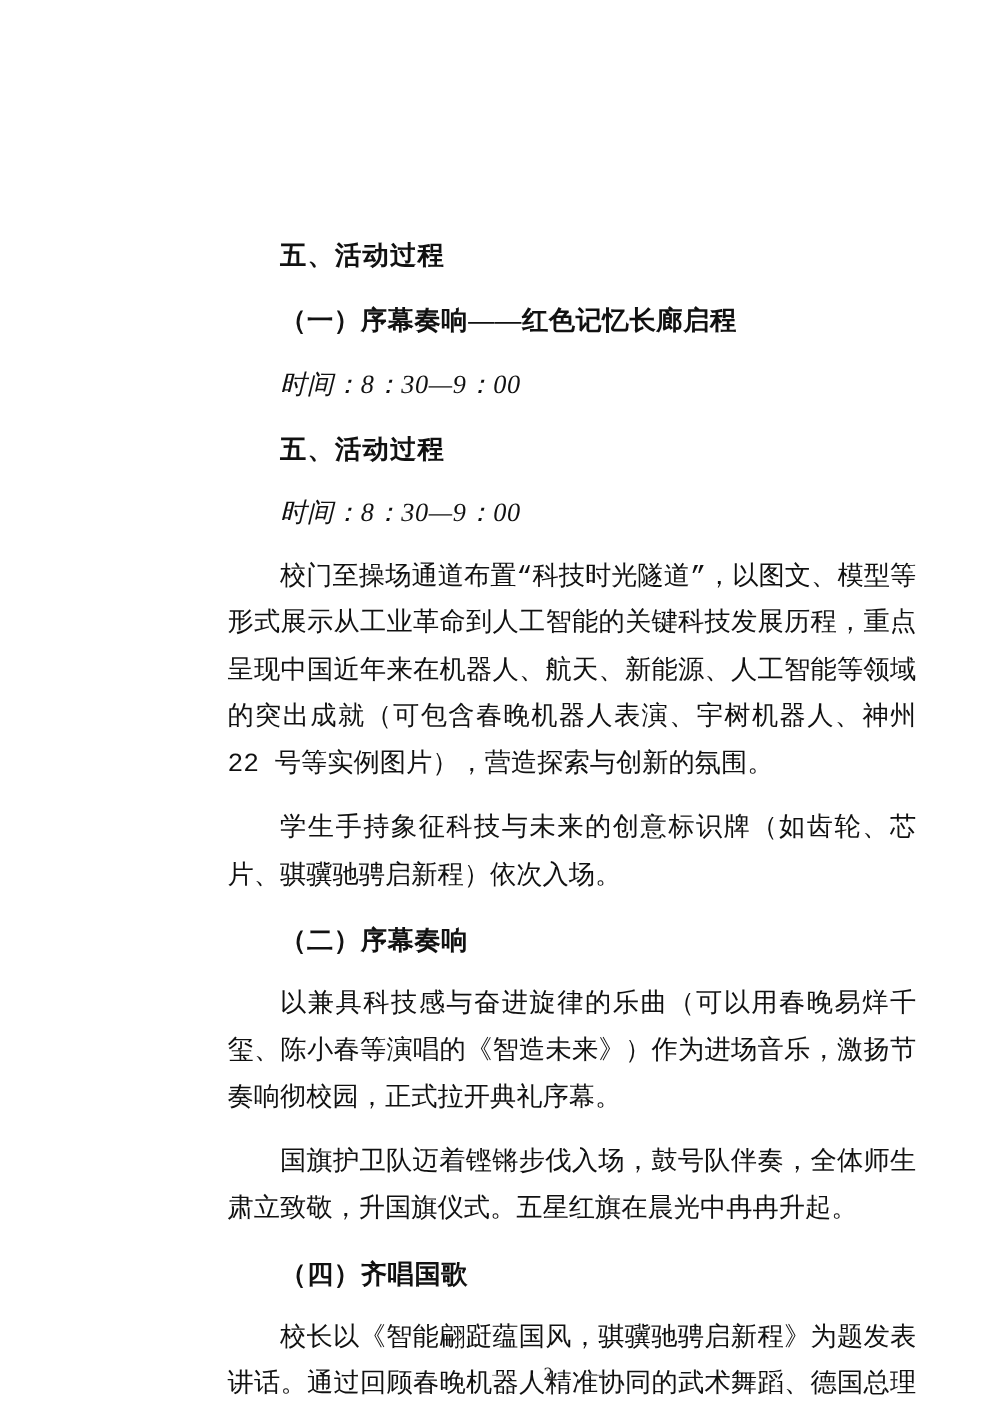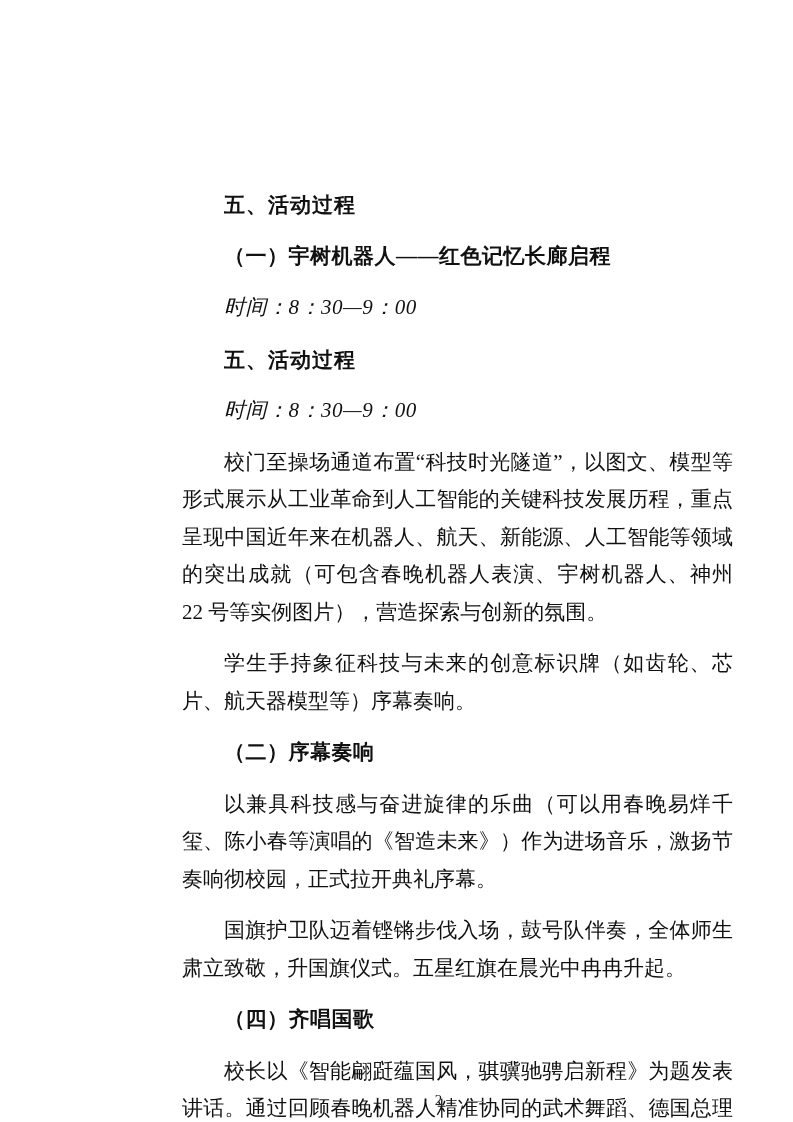--- a/index.html
+++ b/index.html
@@ -25,20 +25,21 @@
   }
   .content p {
     font-size: 21px;
     line-height: 37.5px;
     text-indent: 2em;
     white-space: normal;
   }
   .para {
     text-align: justify;
     text-align-last: left;
+    font-family: Liberation Mono, monospace;
   }
   .h1 {
     font-family: "Liberation Sans", sans-serif;
     font-weight: 700;
     letter-spacing: 1px;
   }
   .h2 {
     font-weight: 700;
     letter-spacing: 0.5px;
   }
@@ -66,26 +67,26 @@
     font-size: 15px;
   }
 </style>
 </head>
 <body>
 
 <div class="page">
 
   <div class="content">
     <p class="h1">五、活动过程</p>
-    <p class="h2">（一）宇树机器人——红色记忆长廊启程</p>
+    <p class="h2">（一）序幕奏响——红色记忆长廊启程</p>
     <p class="time">时间：8：30—9：00</p>
     <p class="h1">五、活动过程</p>
     <p class="time">时间：8：30—9：00</p>
     <p class="para">校门至操场通道布置“科技时光隧道”，以图文、模型等形式展示从工业革命到人工智能的关键科技发展历程，重点呈现中国近年来在机器人、航天、新能源、人工智能等领域的突出成就（可包含春晚机器人表演、宇树机器人、神州 22 号等实例图片），营造探索与创新的氛围。</p>
-    <p class="para">学生手持象征科技与未来的创意标识牌（如齿轮、芯片、航天器模型等）序幕奏响。</p>
+    <p class="para">学生手持象征科技与未来的创意标识牌（如齿轮、芯片、骐骥驰骋启新程）依次入场。</p>
     <p class="h2">（二）序幕奏响</p>
     <p class="para">以兼具科技感与奋进旋律的乐曲（可以用春晚易烊千玺、陈小春等演唱的《智造未来》）作为进场音乐，激扬节奏响彻校园，正式拉开典礼序幕。</p>
     <p class="para">国旗护卫队迈着铿锵步伐入场，鼓号队伴奏，全体师生肃立致敬，升国旗仪式。五星红旗在晨光中冉冉升起。</p>
     <p class="h2">（四）齐唱国歌</p>
     <p class="para">校长以《智能翩跹蕴国风，骐骥驰骋启新程》为题发表讲话。通过回顾春晚机器人精准协同的武术舞蹈、德国总理饶有兴致地观看中国宇树机器人展示等生动事例，阐述全球机器人</p>
   </div>
 
   <div class="footer">
     <span class="dash">—</span><span class="pagenum">2</span><span class="dash">—</span>
   </div>

